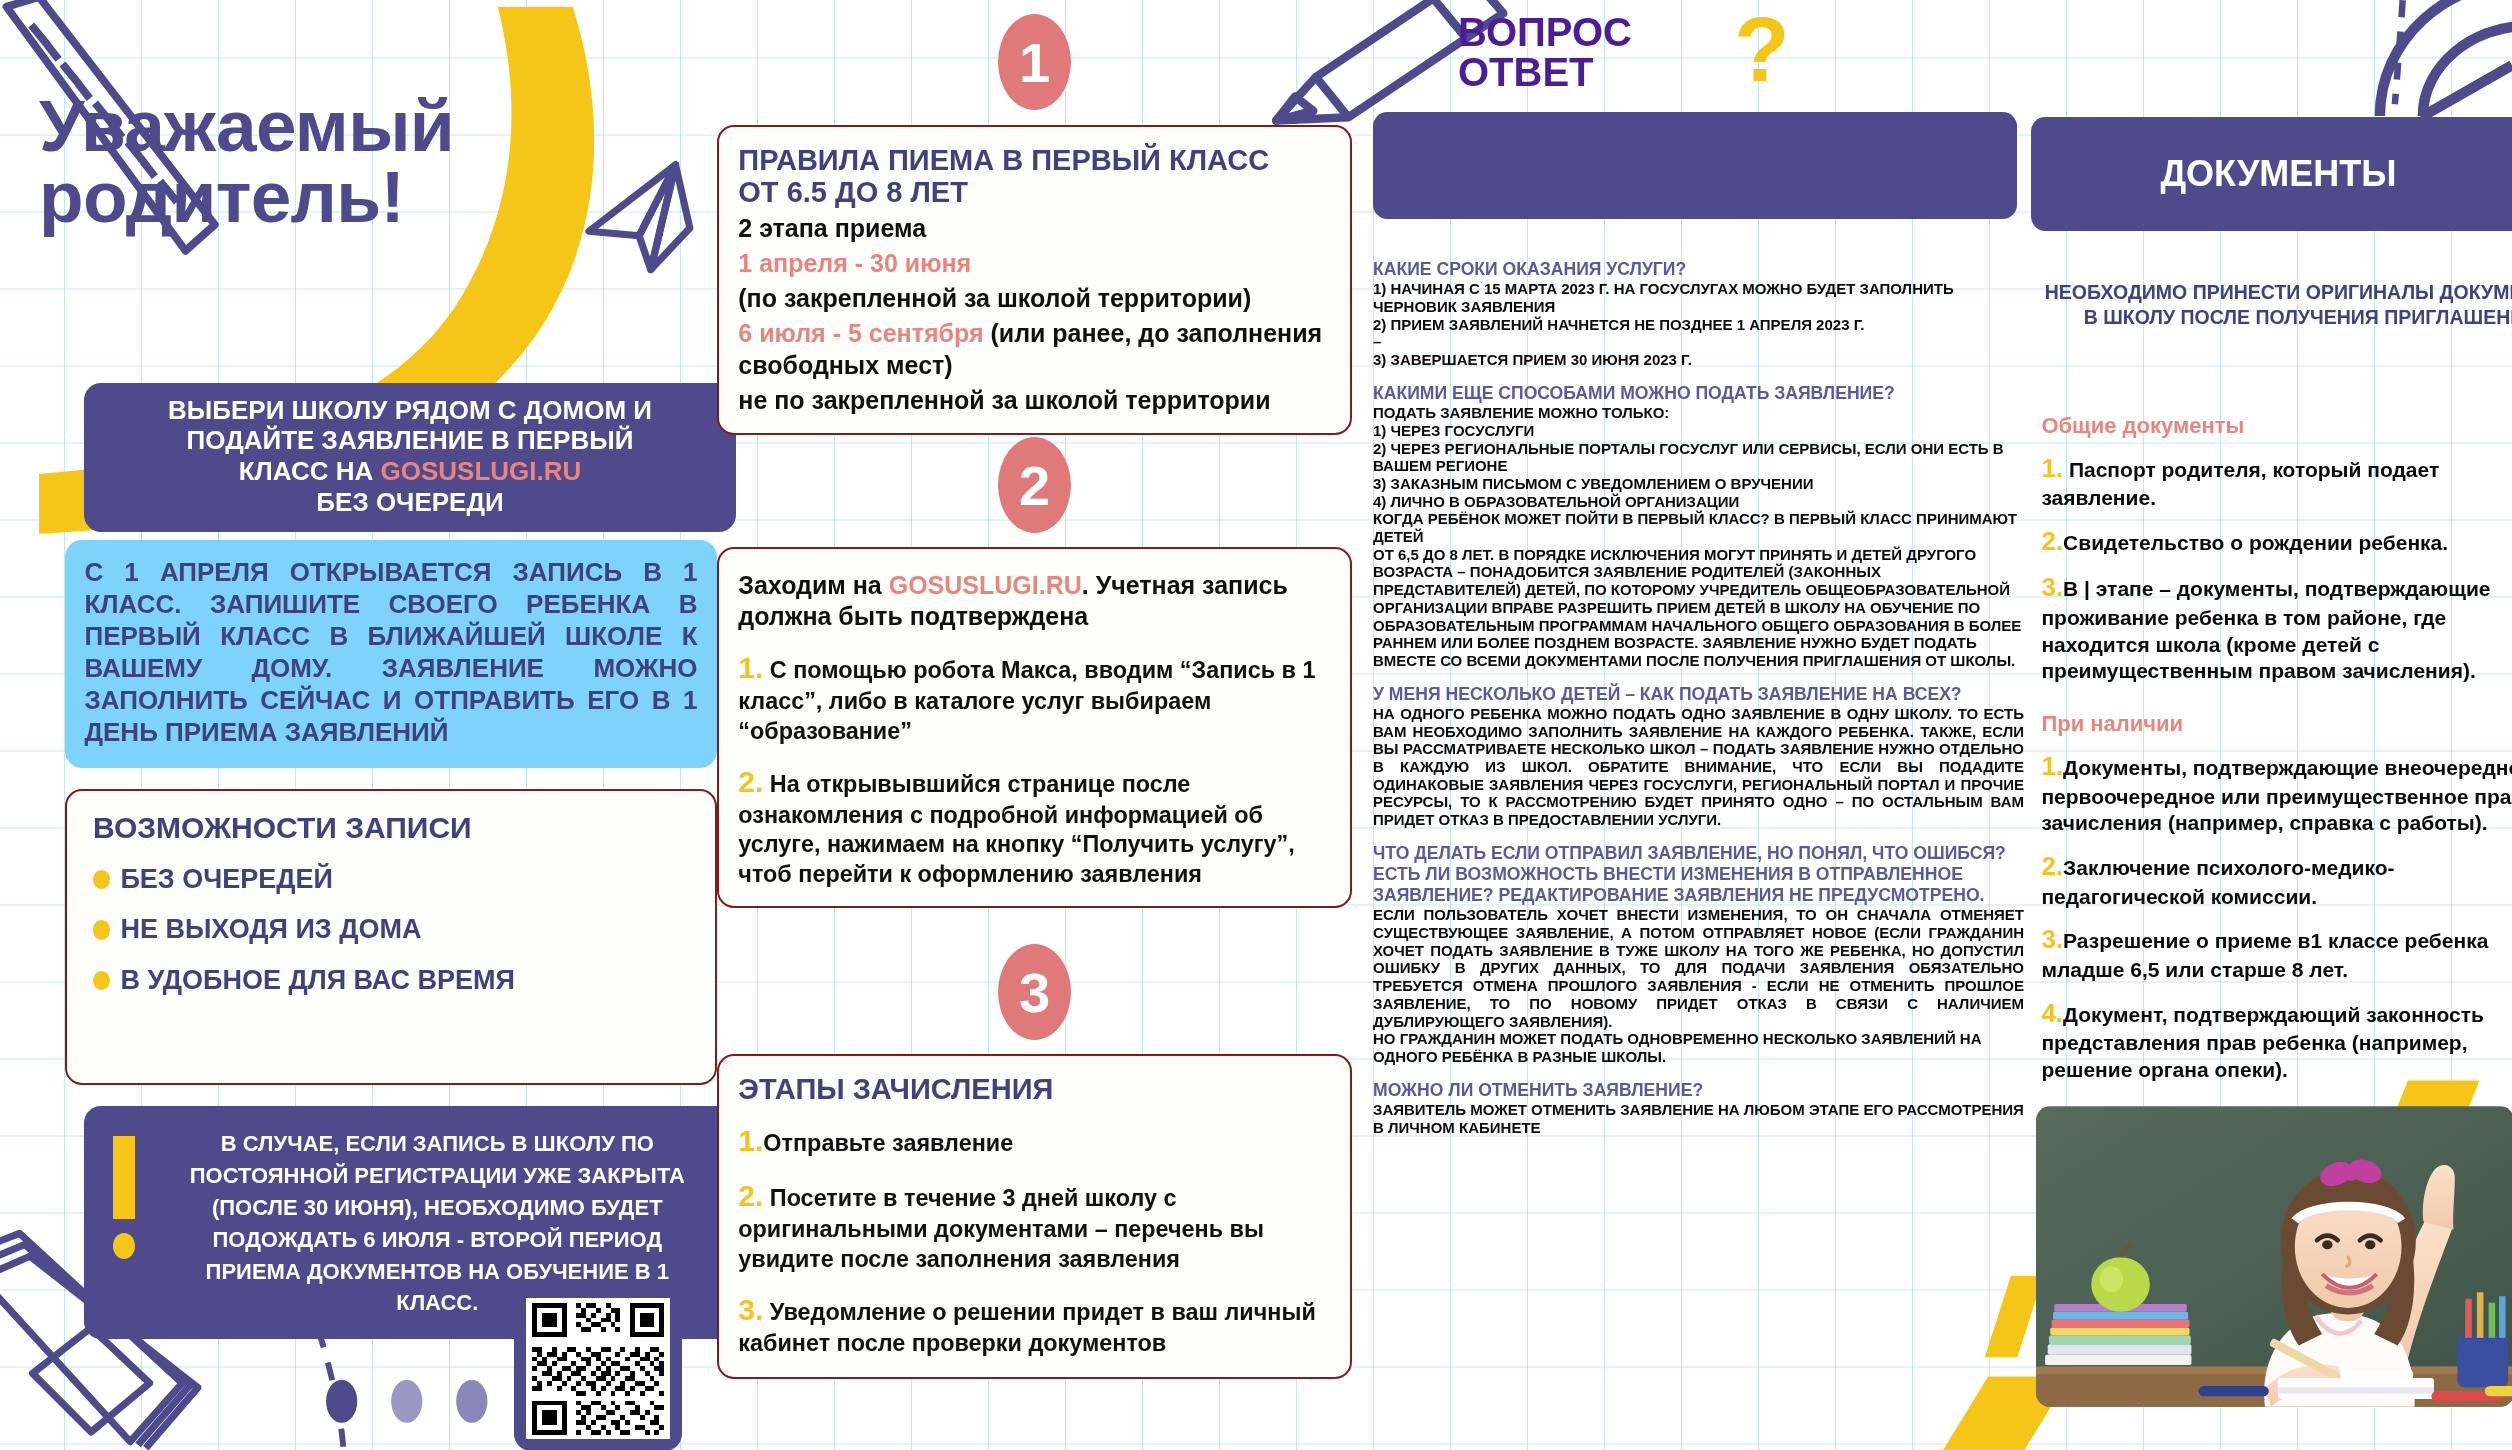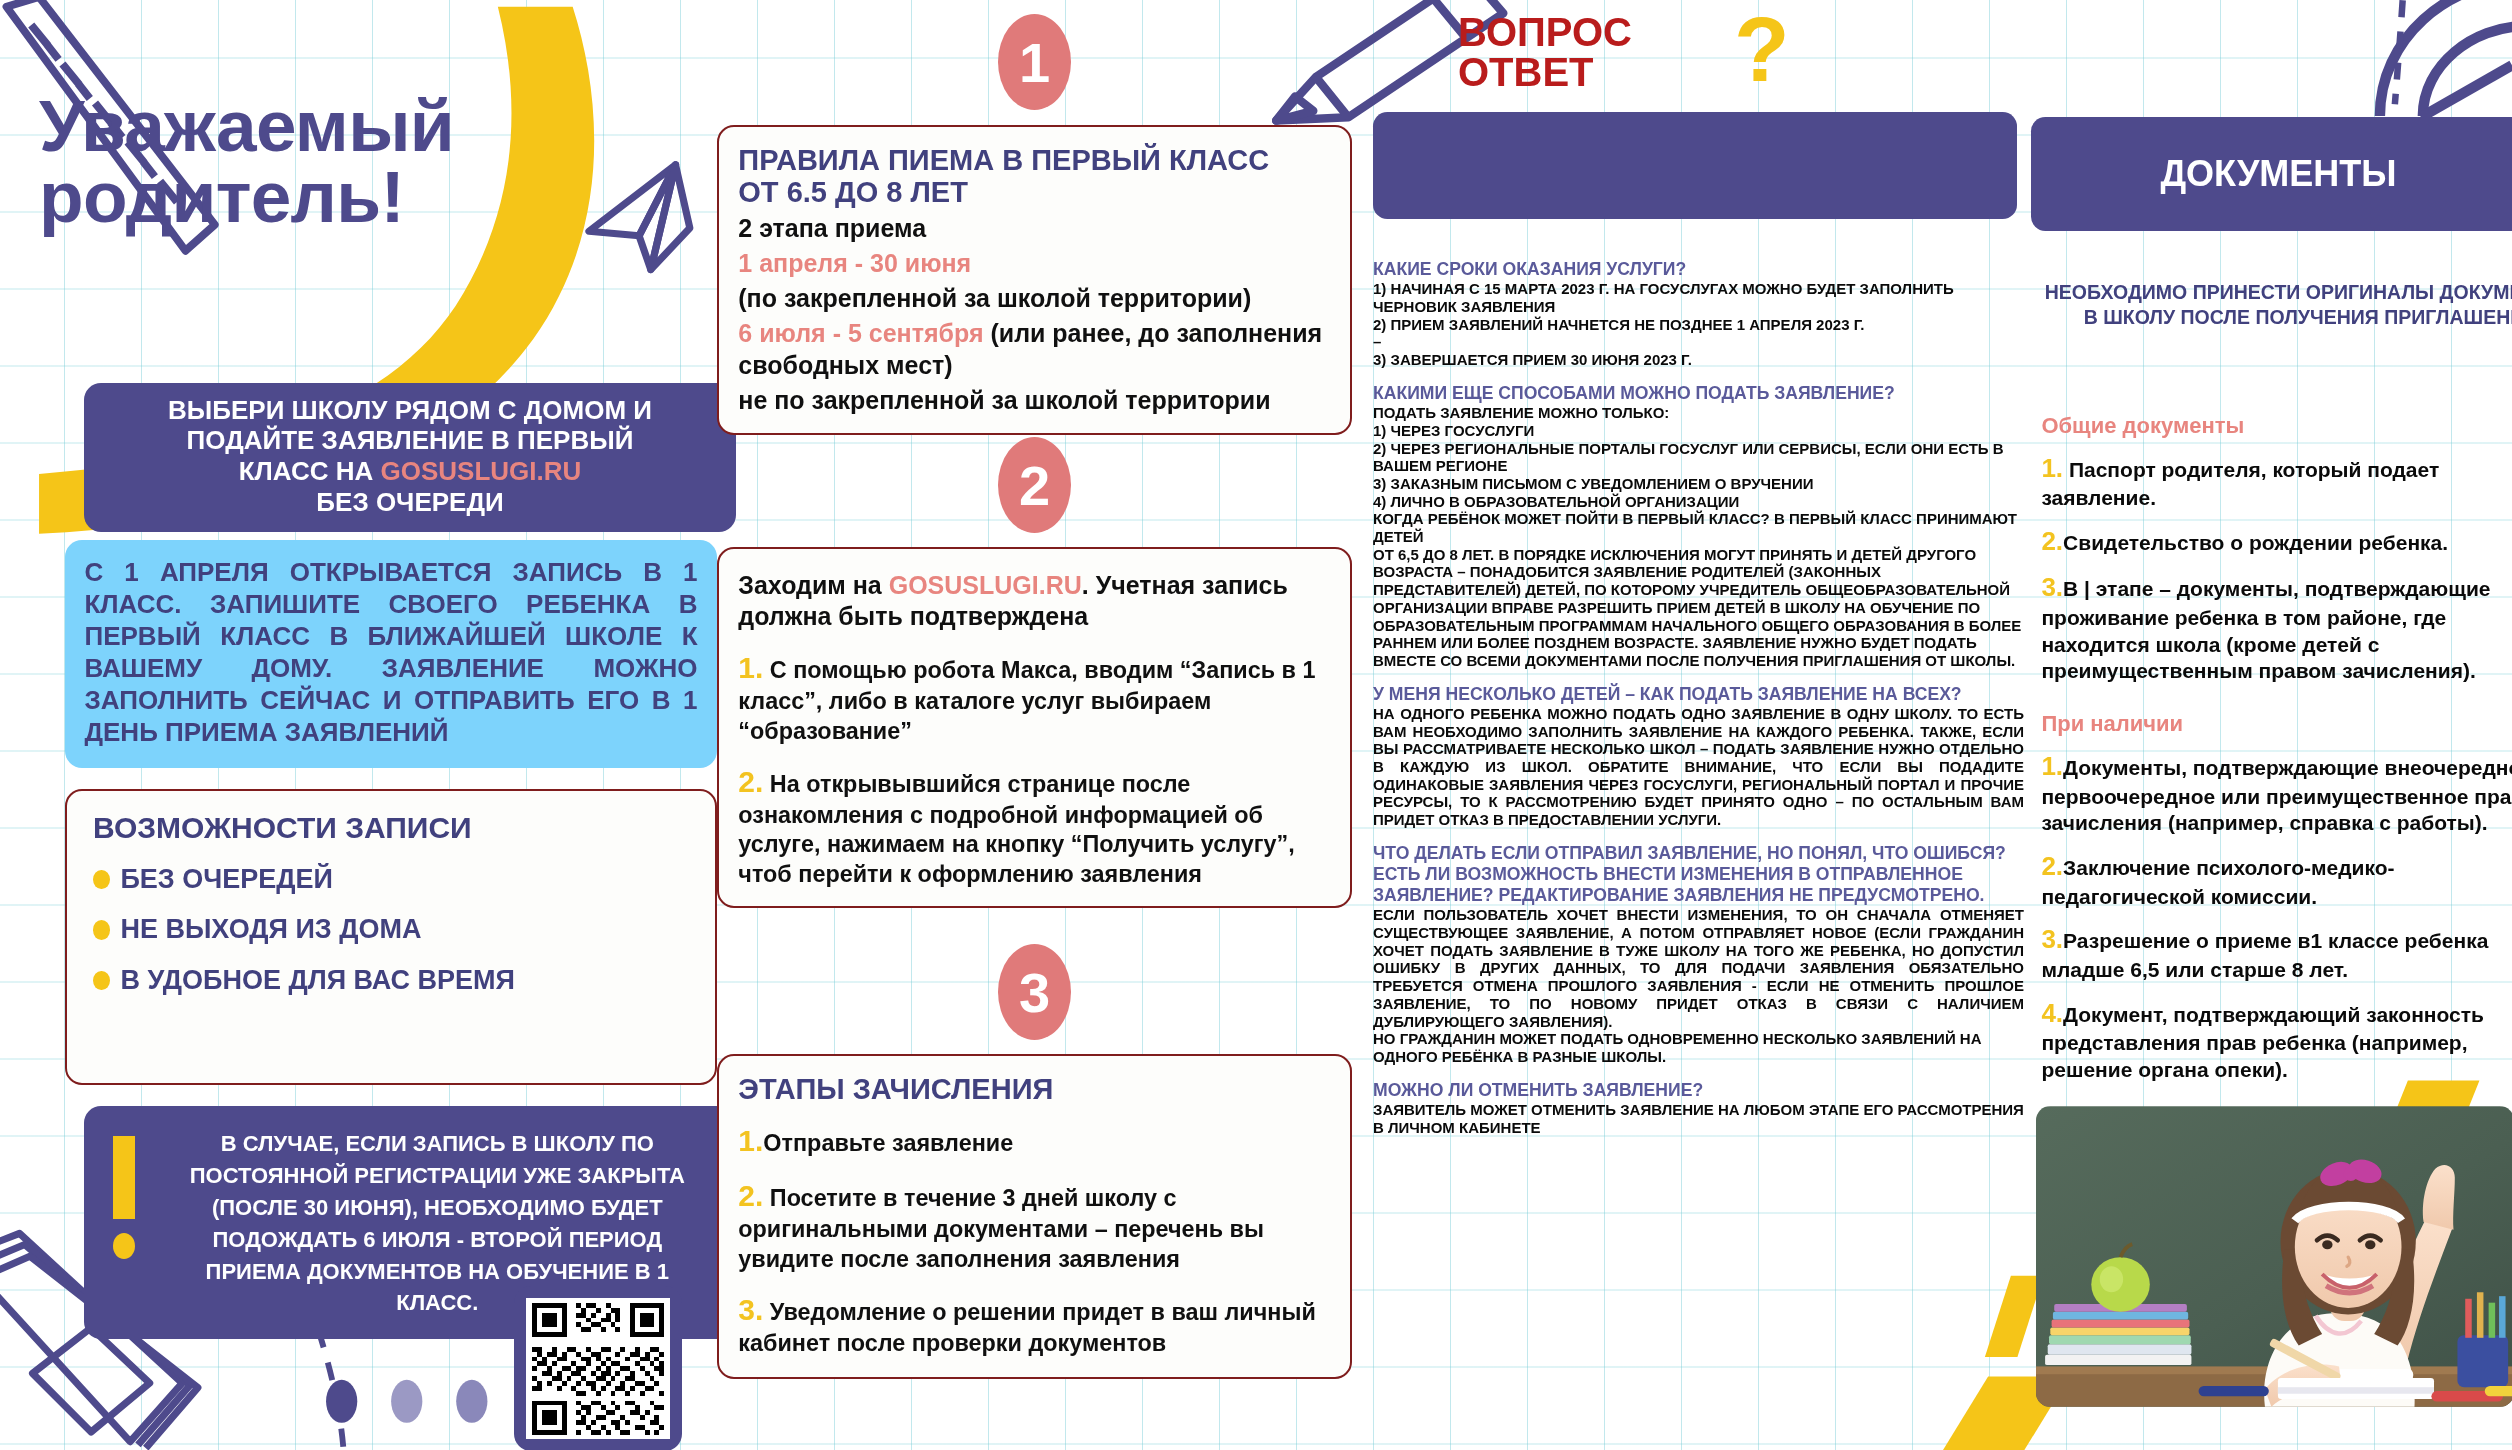--- a/index.html
+++ b/index.html
@@ -90,21 +90,21 @@
   #card-stages{top:1054px;height:325px;}
   .c2-title{font-size:29px;font-weight:bold;color:#41417e;line-height:1.12;}
   .c2-body{font-size:25px;font-weight:bold;color:#101010;line-height:1.25;margin-top:3.9px;}
   .pink{color:#e8857f;}
   .c2-num{color:#f3c320;font-size:30px;font-weight:bold;}
   .c2-item{font-size:23.4px;font-weight:bold;color:#101010;line-height:1.26;margin-top:17px;}
 
   
   #qa-header{position:absolute;left:0;top:112px;width:644px;height:107px;
     border-radius:14.3px;background:#4e4a8c;}
-  #qa-h-text{position:absolute;left:85px;top:11.7px;color:#b91c1c;font-size:40px;
+  #qa-h-text{position:absolute;left:85px;top:11.7px;color:#4c1d95;font-size:40px;
     font-weight:bold;line-height:1.02;text-align:left;}
   #qmark{position:absolute;left:361px;top:3.9px;color:#f5c518;font-size:91px;
     font-weight:bold;line-height:1;}
   #qa-list{position:absolute;left:0;top:245px;width:651px;}
   .qa-q{color:#5a5a9a;font-size:17.6px;font-weight:bold;line-height:1.2;margin-top:14.3px;}
   .qa-a{color:#0a0a0a;font-size:15px;font-weight:bold;line-height:1.18;}
   .qa-a.just{text-align:justify;}
 
   
   #doc-header{position:absolute;left:0;top:117px;width:495px;height:114px;

